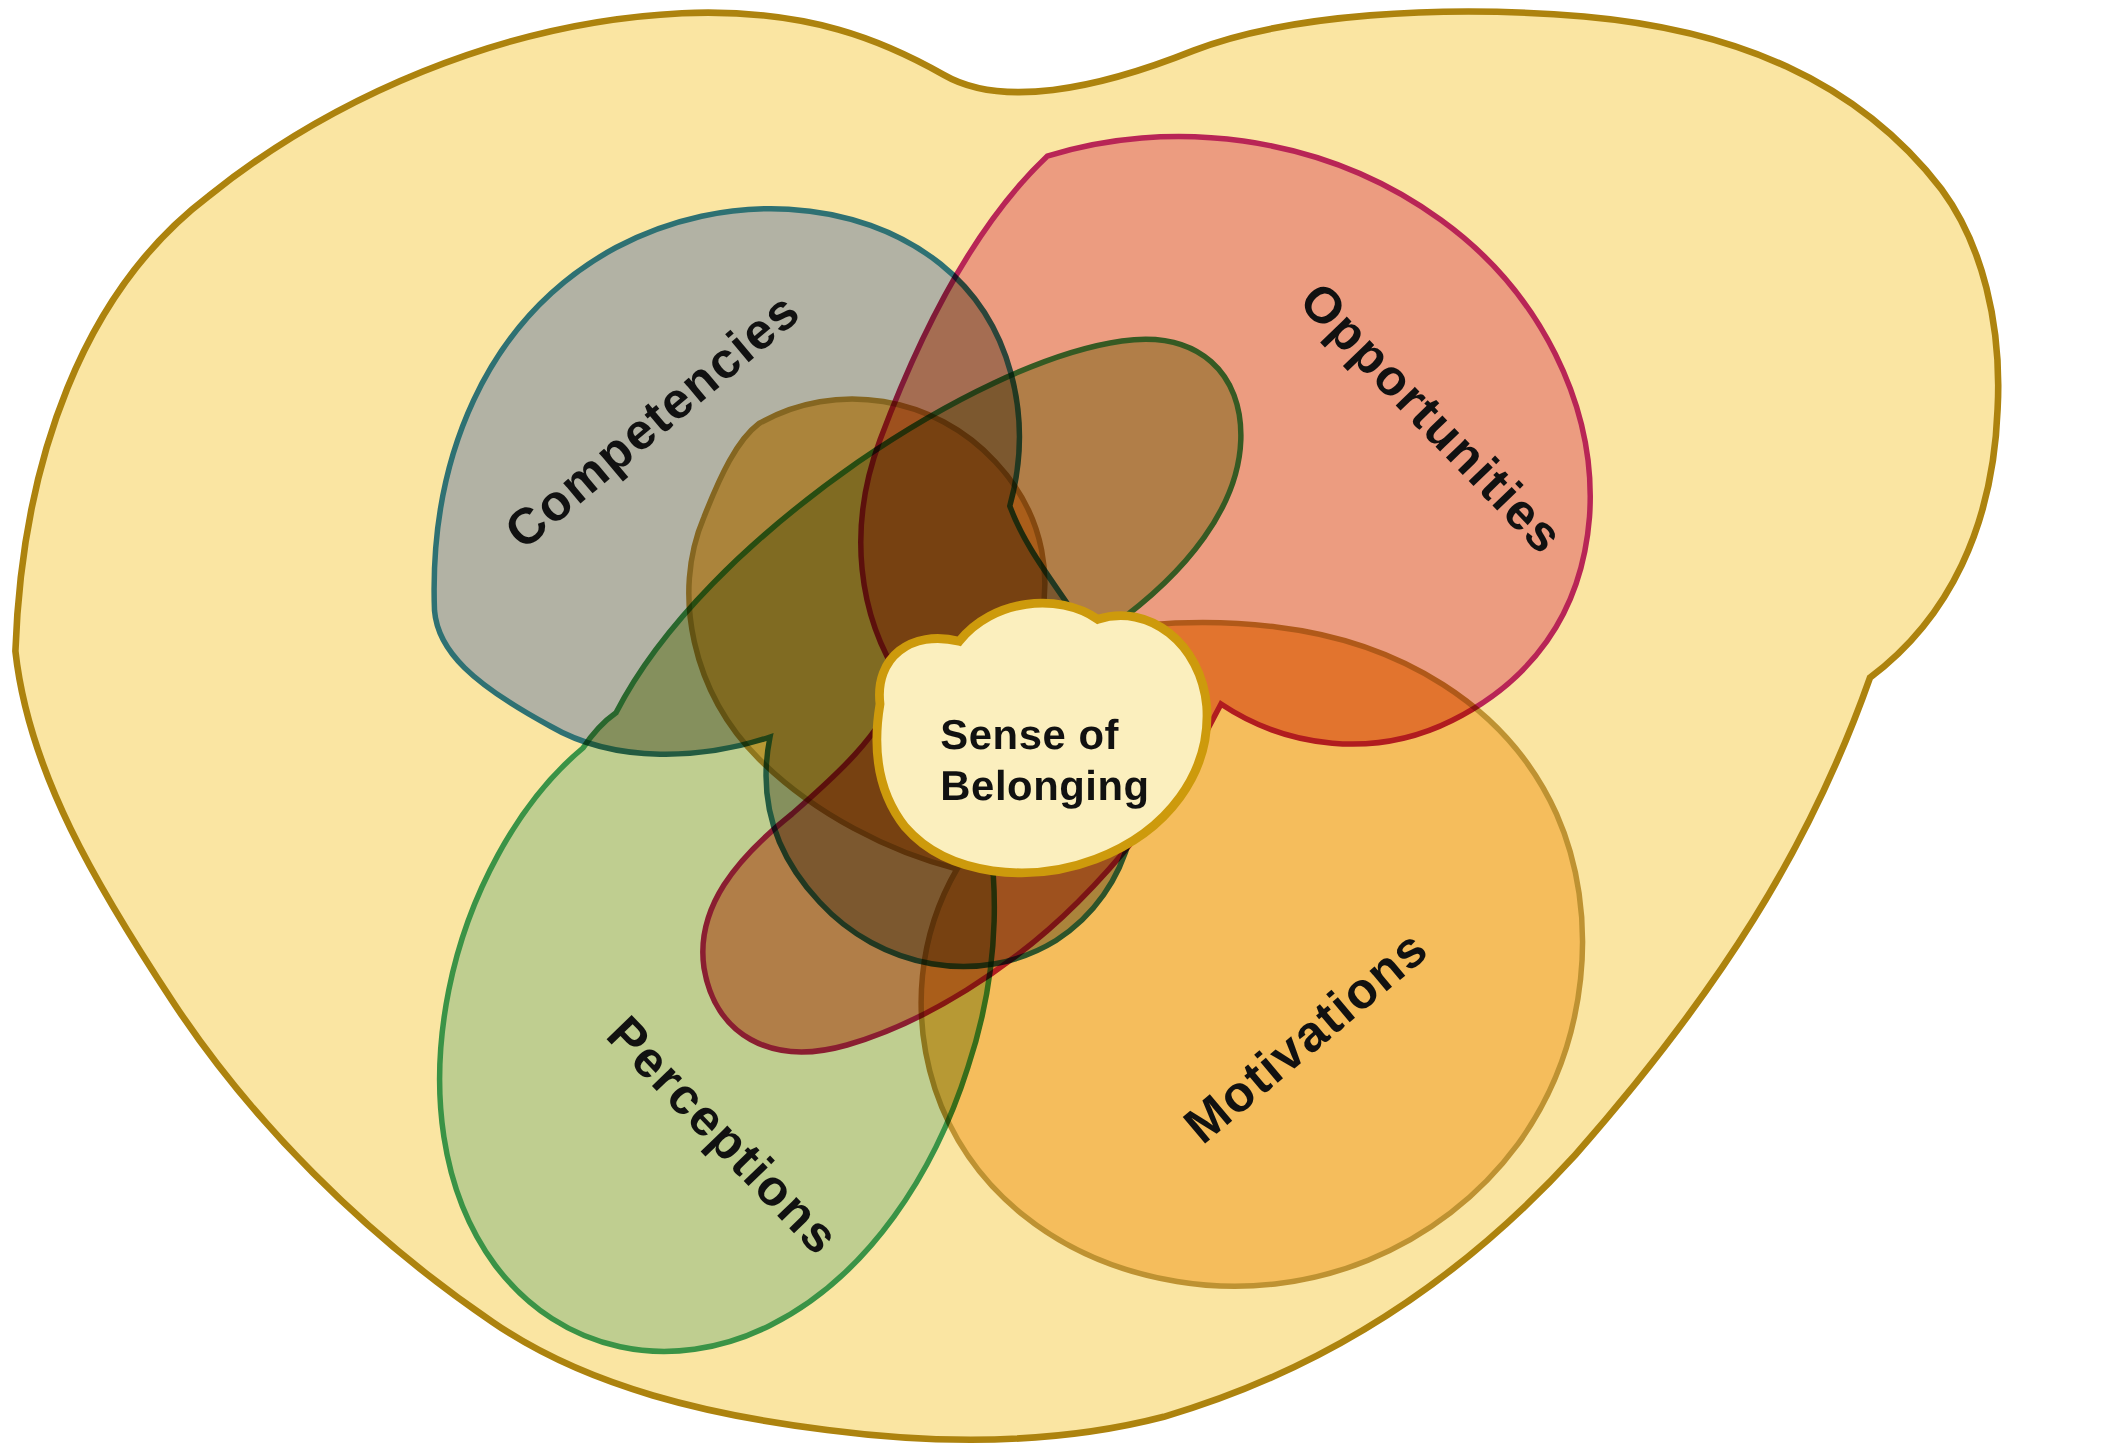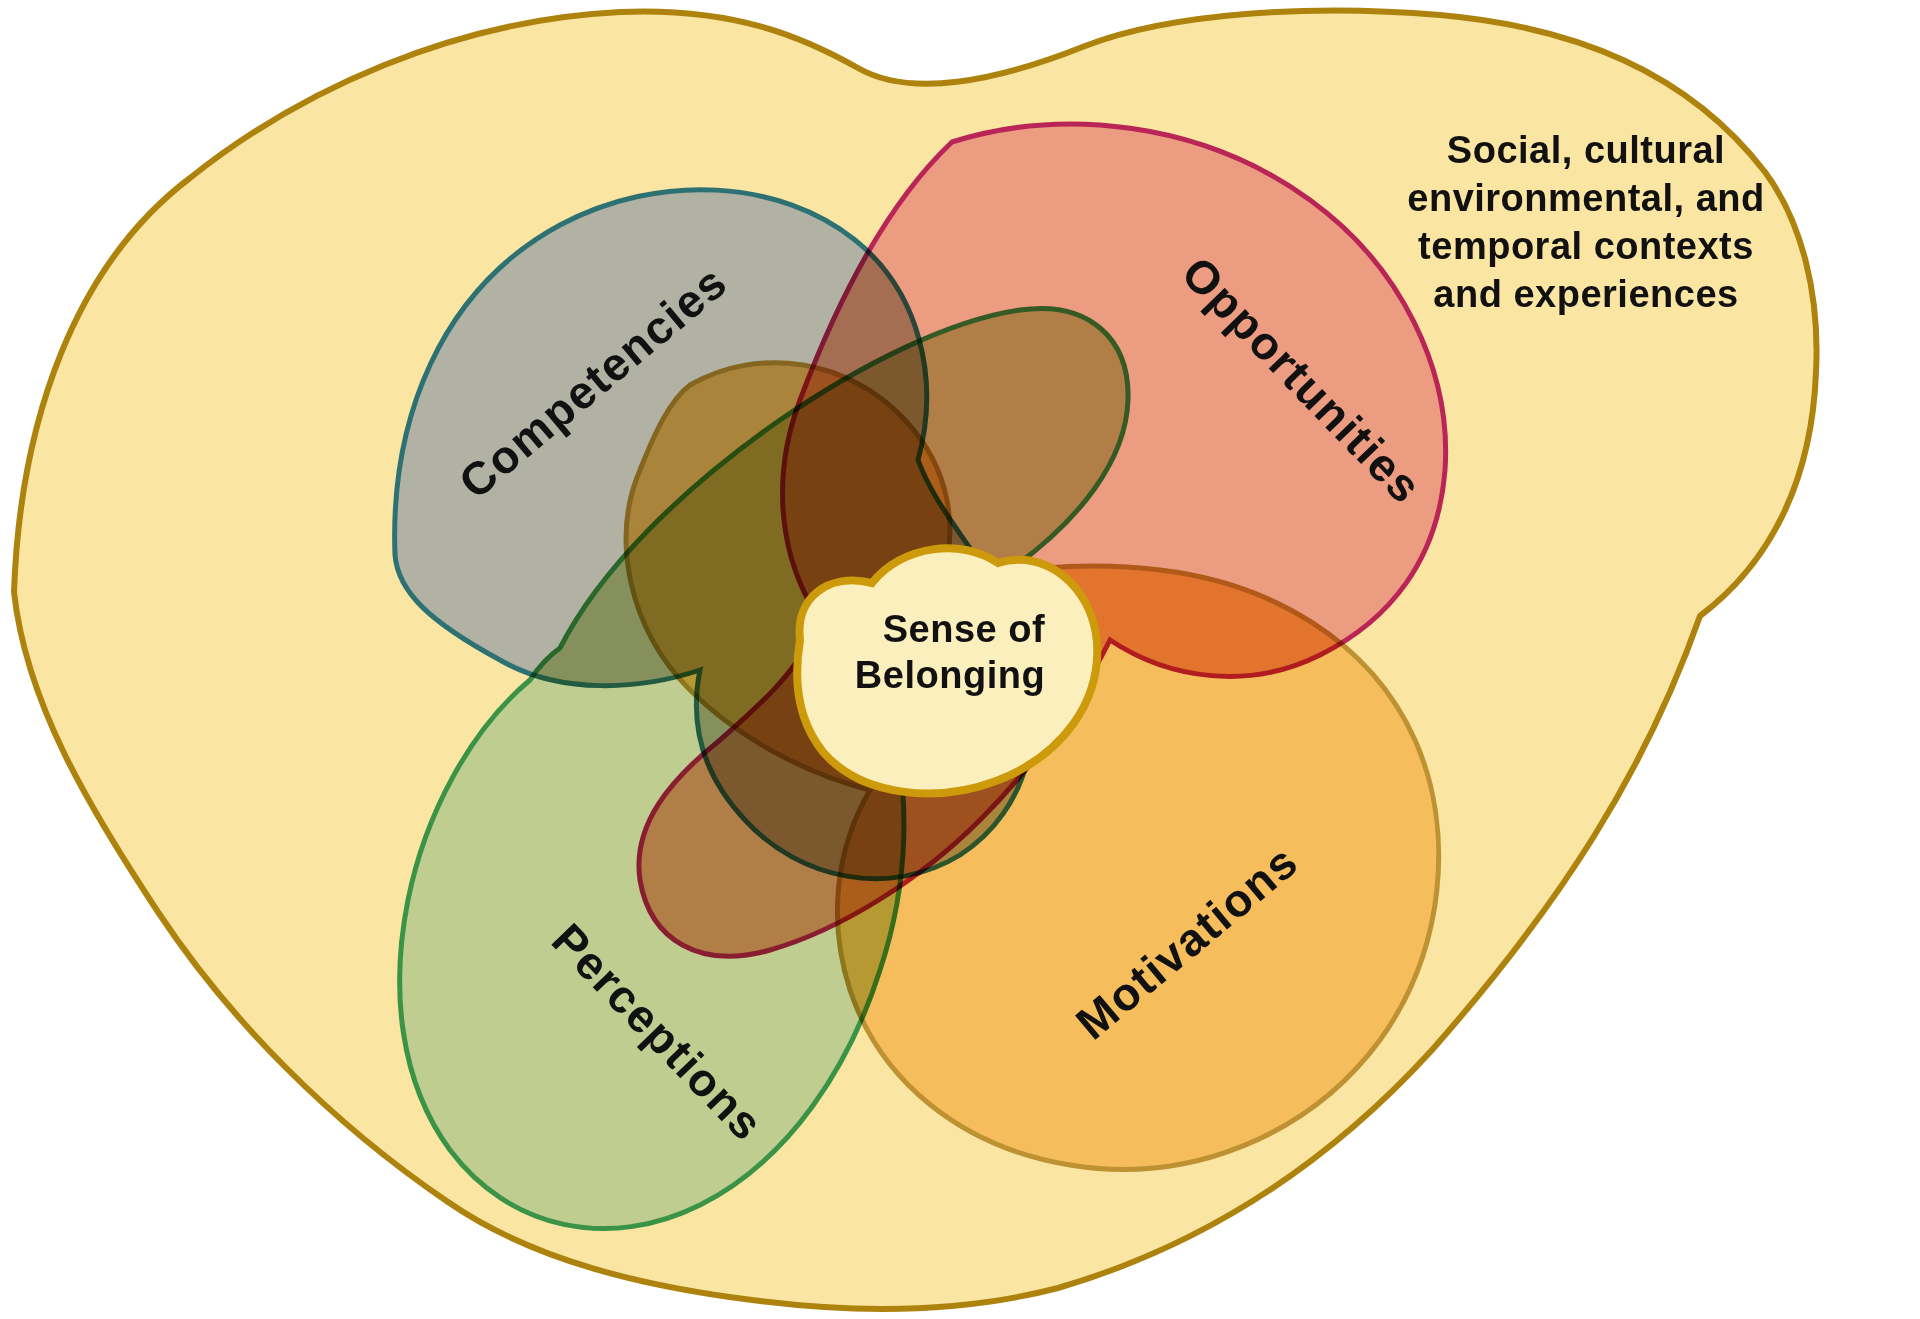--- a/index.html
+++ b/index.html
@@ -31,23 +31,23 @@
     color: var(--text-color, #111);
     white-space: nowrap;
     letter-spacing: 1.5px;
     font-size: 46px;
   }
   .label.rot-neg40 { transform: translate(-50%, -50%) rotate(-40deg); }
   .label.rot-pos46 { transform: translate(-50%, -50%) rotate(46deg); }
   .center-label {
     position: absolute;
     left: 950px;
-    top: 652px;
+    top: 692px;
     transform: translate(-50%, -50%);
-    text-align: right;
+    text-align: left;
     font-weight: 700;
     font-size: 38px;
     line-height: 46px;
     color: var(--text-color, #111);
     letter-spacing: 0.5px;
   }
   .context-note {
     position: absolute;
     left: 1356px;
     top: 126px;
@@ -151,20 +151,14 @@
 
   <div class="label rot-pos46" style="left:658px; top:1032px;">Perceptions</div>
 
   <div class="label rot-neg40" style="left:1187px; top:942px;">Motivations</div>
 
   <div class="center-label">
     <div>Sense of</div>
     <div>Belonging</div>
   </div>
 
-  <div class="context-note">
-    <div>Social, cultural</div>
-    <div>environmental, and</div>
-    <div>temporal contexts</div>
-    <div>and experiences</div>
-  </div>
 
 </div>
 
 </body></html>

